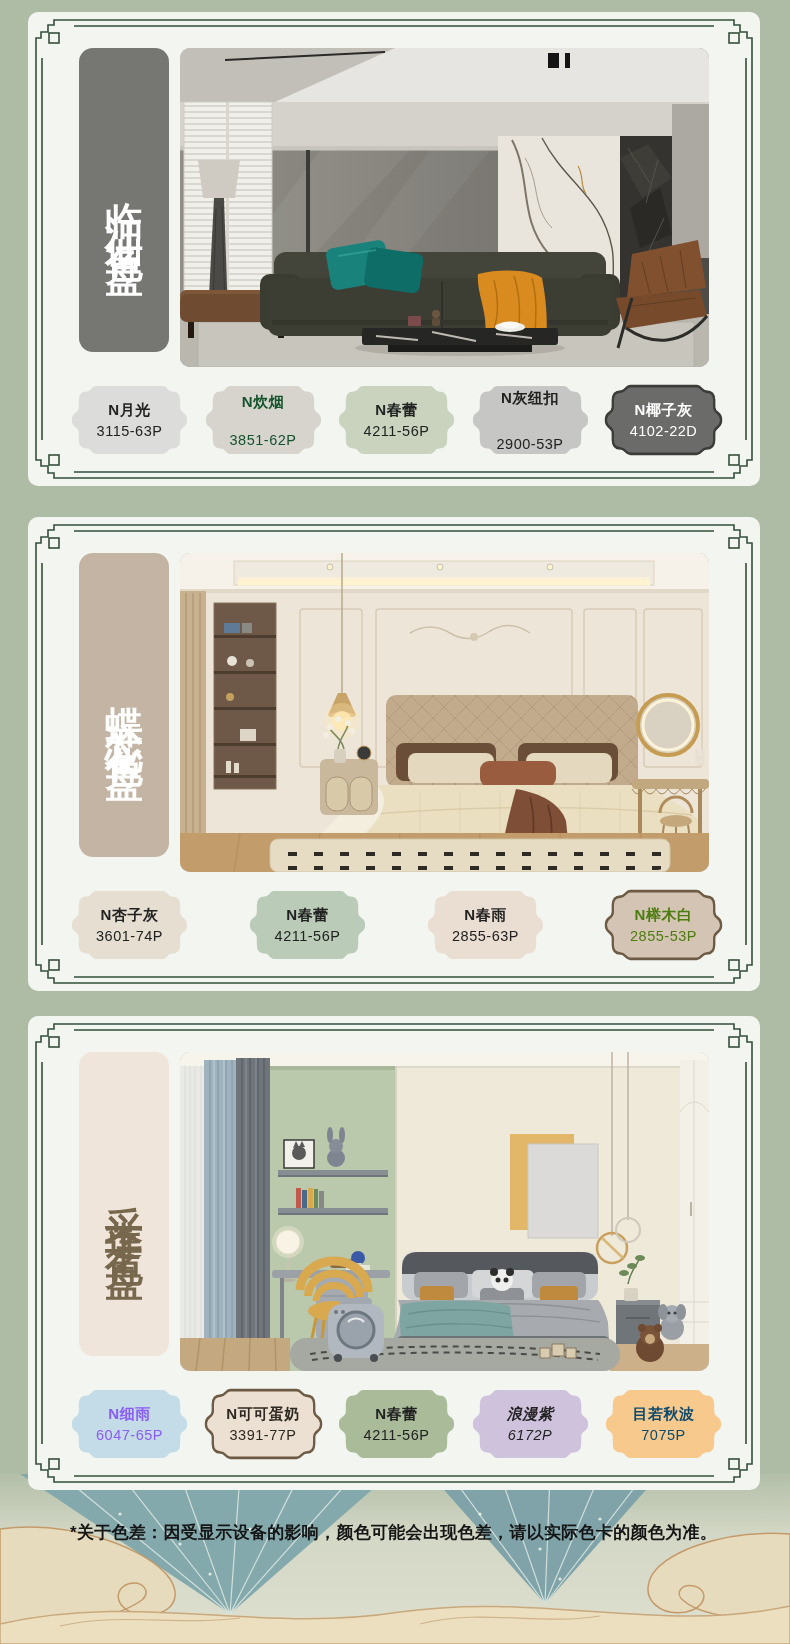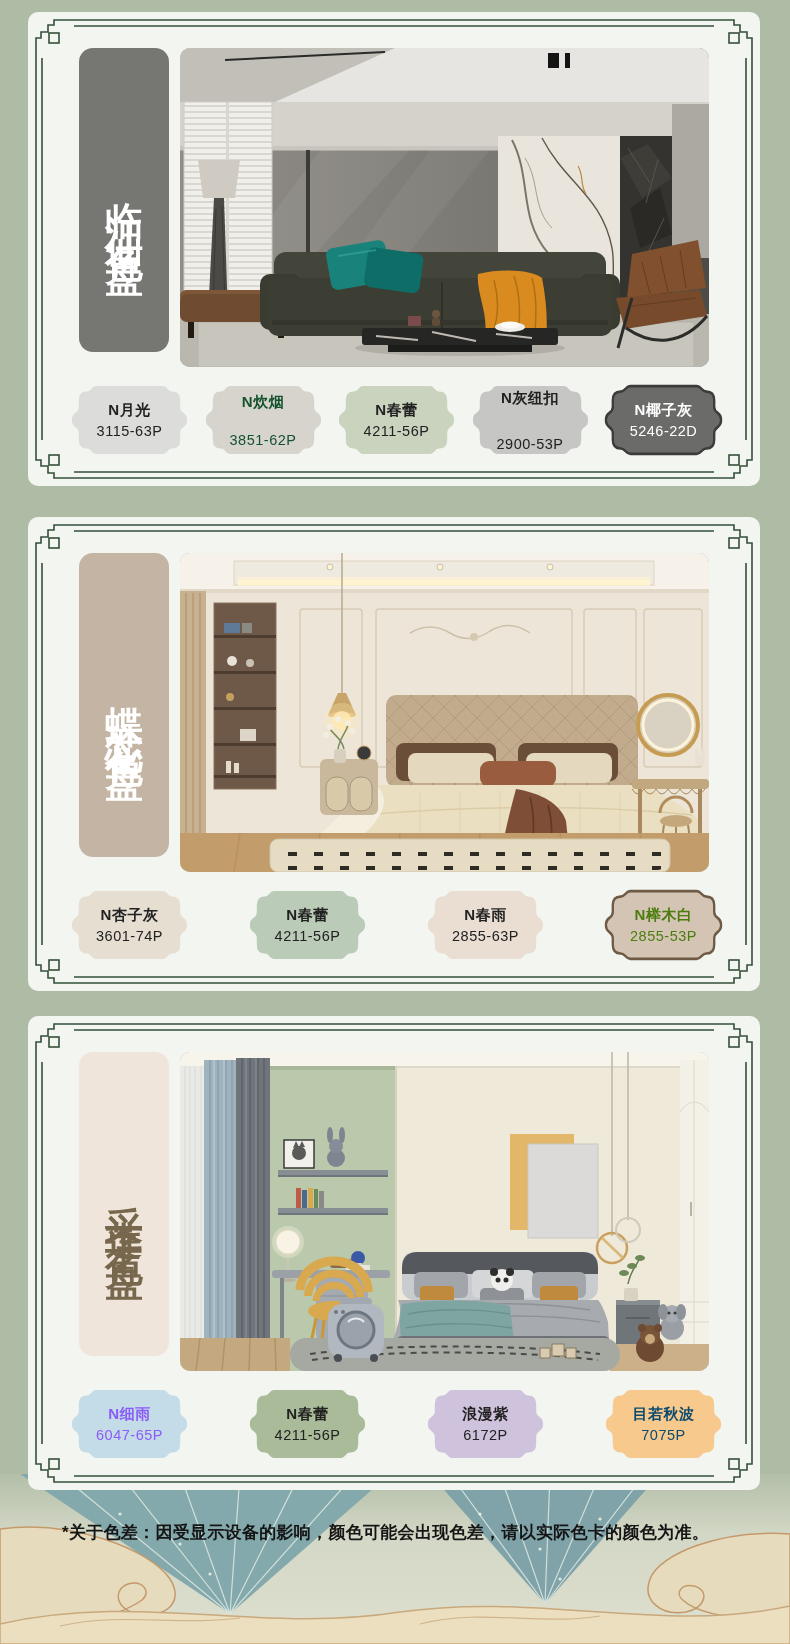--- a/index.html
+++ b/index.html
@@ -34,21 +34,21 @@
   }
   .swatch{position:relative;width:117px;height:70px;}
   .swatch svg{position:absolute;inset:0;width:100%;height:100%;overflow:visible;}
   .swatch-label{
     position:absolute;inset:0;display:flex;flex-direction:column;
     align-items:center;justify-content:center;gap:3px;text-align:center;
   }
   .swatch-name{font-size:15px;font-weight:700;letter-spacing:0.5px;}
   .swatch-code{font-size:14.5px;font-weight:400;letter-spacing:0.5px;}
   .footer-note{
-    position:absolute;left:62px;top:1504px;width:700px;z-index:3;
+    position:absolute;left:70px;top:1504px;width:700px;z-index:3;
     font-size:17px;font-weight:700;color:#151515;letter-spacing:0.3px;
   }
   .waves{position:absolute;left:0;top:1474px;width:790px;height:170px;z-index:1;}
 </style>
 </head>
 <body>
 
 <section class="card" style="top:12px">
   <svg class="card-frame" viewBox="0 0 732 474" preserveAspectRatio="none">
     <g stroke="#35503A" stroke-width="1.6" fill="none">
@@ -185,21 +185,21 @@
         <div class="swatch-code">2900-53P</div>
       </div>
     </div>
     <div class="swatch">
       <svg viewBox="0 0 120 64" preserveAspectRatio="none">
         <path d="M26,1 H94 C99,1 99,6 104,6 Q112,6 112,14 V20 C112,26 119,25 119,31 V33 C119,39 112,38 112,44 V50 Q112,58 104,58 C99,58 99,63 94,63 H26 C21,63 21,58 16,58 Q8,58 8,50 V44 C8,38 1,39 1,33 V31 C1,25 8,26 8,20 V14 Q8,6 16,6 C21,6 21,1 26,1 Z" fill="#6B6B69"></path>
         <path fill="none" stroke-width="2.4" d="M26,1 H94 C99,1 99,6 104,6 Q112,6 112,14 V20 C112,26 119,25 119,31 V33 C119,39 112,38 112,44 V50 Q112,58 104,58 C99,58 99,63 94,63 H26 C21,63 21,58 16,58 Q8,58 8,50 V44 C8,38 1,39 1,33 V31 C1,25 8,26 8,20 V14 Q8,6 16,6 C21,6 21,1 26,1 Z" stroke="#3C3C3A"></path>
       </svg>
       <div class="swatch-label" style="color: rgb(255, 255, 255); text-align: right;">
         <div class="swatch-name">N椰子灰</div>
-        <div class="swatch-code">5246-22D</div>
+        <div class="swatch-code">4102-22D</div>
       </div>
     </div>
   </div>
 </section>
 
 <section class="card" style="top:517px">
   <svg class="card-frame" viewBox="0 0 732 474" preserveAspectRatio="none">
     <g stroke="#35503A" stroke-width="1.6" fill="none">
       <path d="M46,8 H686 M724,46 V428 M686,466 H46 M8,428 V46
                M46,8 H26 V13 H20 V20 H13 V26 H8 V46
@@ -518,32 +518,42 @@
       <svg viewBox="0 0 120 64" preserveAspectRatio="none">
           <path d="M26,1 H94 C99,1 99,6 104,6 Q112,6 112,14 V20 C112,26 119,25 119,31 V33 C119,39 112,38 112,44 V50 Q112,58 104,58 C99,58 99,63 94,63 H26 C21,63 21,58 16,58 Q8,58 8,50 V44 C8,38 1,39 1,33 V31 C1,25 8,26 8,20 V14 Q8,6 16,6 C21,6 21,1 26,1 Z" fill="#C3DCE8"></path>
         </svg>
       <div class="swatch-label" style="color: #8b5cf6;">
         <div class="swatch-name">N细雨</div>
         <div class="swatch-code">6047-65P</div>
       </div>
     </div>
     <div class="swatch">
       <svg viewBox="0 0 120 64" preserveAspectRatio="none">
+        <path d="M26,1 H94 C99,1 99,6 104,6 Q112,6 112,14 V20 C112,26 119,25 119,31 V33 C119,39 112,38 112,44 V50 Q112,58 104,58 C99,58 99,63 94,63 H26 C21,63 21,58 16,58 Q8,58 8,50 V44 C8,38 1,39 1,33 V31 C1,25 8,26 8,20 V14 Q8,6 16,6 C21,6 21,1 26,1 Z" fill="#EBE0D1"></path>
+        <path fill="none" stroke-width="2.4" d="M26,1 H94 C99,1 99,6 104,6 Q112,6 112,14 V20 C112,26 119,25 119,31 V33 C119,39 112,38 112,44 V50 Q112,58 104,58 C99,58 99,63 94,63 H26 C21,63 21,58 16,58 Q8,58 8,50 V44 C8,38 1,39 1,33 V31 C1,25 8,26 8,20 V14 Q8,6 16,6 C21,6 21,1 26,1 Z" stroke="#6E5B45"></path>
+      </svg>
+      <div class="swatch-label" style="color: rgb(46, 41, 34);">
+        <div class="swatch-name">N可可蛋奶</div>
+        <div class="swatch-code">3391-77P</div>
+      </div>
+    </div>
+    <div class="swatch">
+      <svg viewBox="0 0 120 64" preserveAspectRatio="none">
           <path d="M26,1 H94 C99,1 99,6 104,6 Q112,6 112,14 V20 C112,26 119,25 119,31 V33 C119,39 112,38 112,44 V50 Q112,58 104,58 C99,58 99,63 94,63 H26 C21,63 21,58 16,58 Q8,58 8,50 V44 C8,38 1,39 1,33 V31 C1,25 8,26 8,20 V14 Q8,6 16,6 C21,6 21,1 26,1 Z" fill="#AABB99"></path>
         </svg>
       <div class="swatch-label" style="color: rgb(34, 34, 34);">
         <div class="swatch-name">N春蕾</div>
         <div class="swatch-code">4211-56P</div>
       </div>
     </div>
     <div class="swatch">
       <svg viewBox="0 0 120 64" preserveAspectRatio="none">
           <path d="M26,1 H94 C99,1 99,6 104,6 Q112,6 112,14 V20 C112,26 119,25 119,31 V33 C119,39 112,38 112,44 V50 Q112,58 104,58 C99,58 99,63 94,63 H26 C21,63 21,58 16,58 Q8,58 8,50 V44 C8,38 1,39 1,33 V31 C1,25 8,26 8,20 V14 Q8,6 16,6 C21,6 21,1 26,1 Z" fill="#CFC2DC"></path>
         </svg>
-      <div class="swatch-label" style="color: rgb(34, 34, 34);">
+      <div class="swatch-label" style="color: rgb(34, 34, 34); font-style: italic;">
         <div class="swatch-name">浪漫紫</div>
         <div class="swatch-code">6172P</div>
       </div>
     </div>
     <div class="swatch">
       <svg viewBox="0 0 120 64" preserveAspectRatio="none">
           <path d="M26,1 H94 C99,1 99,6 104,6 Q112,6 112,14 V20 C112,26 119,25 119,31 V33 C119,39 112,38 112,44 V50 Q112,58 104,58 C99,58 99,63 94,63 H26 C21,63 21,58 16,58 Q8,58 8,50 V44 C8,38 1,39 1,33 V31 C1,25 8,26 8,20 V14 Q8,6 16,6 C21,6 21,1 26,1 Z" fill="#F7C98C"></path>
         </svg>
       <div class="swatch-label" style="color: #0c4a6e;">
         <div class="swatch-name">目若秋波</div>

